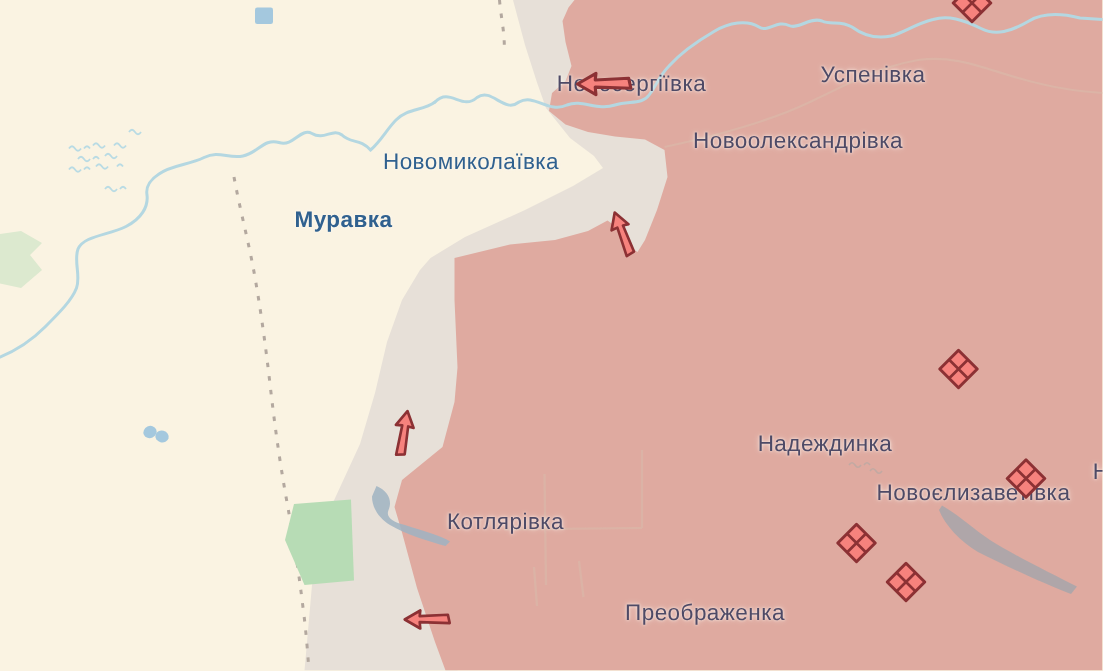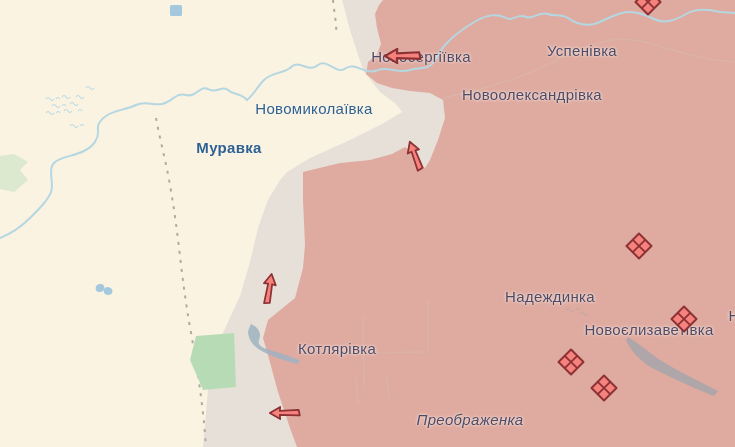--- a/index.html
+++ b/index.html
@@ -113,21 +113,21 @@
 
   <div id="labels-layer">
       <div class="settlement occupied" style="left: 421px; top: 56px;">Новосергіївка</div>
       <div class="settlement occupied" style="left: 582px; top: 50px;">Успенівка</div>
       <div class="settlement occupied" style="left: 505px; top: 94px; margin-left: 27px;">Новоолександрівка</div>
       <div class="settlement free" style="left: 314px; top: 108px;">Новомиколаївка</div>
       <div class="settlement free" style="left: 229px; top: 147px; font-weight: bold;">Муравка</div>
       <div class="settlement occupied" style="left: 337px; top: 304px; margin-top: 44px;">Котлярівка</div>
       <div class="settlement occupied" style="left: 550px; top: 296px;">Надеждинка</div>
       <div class="settlement occupied" style="left: 649px; top: 329px;">Новоєлизаветівка</div>
-      <div class="settlement occupied" style="left: 470px; top: 419px; font-style: italic;">Преображенка</div>
+      <div class="settlement occupied" style="left: 470px; top: 409px;">Преображенка</div>
       <div class="settlement occupied" style="left: 734px; top: 315px;">Н</div>
     </div>
   <div id="markers-layer">
       <div class="marker" style="left: 381px; top: 34px;">
         <svg width="44" height="44" viewBox="-22 -22 44 44">
           <use href="#arrow-sym" transform="rotate(0) scale(0.95)"></use>
         </svg>
       </div>
       <div class="marker" style="left: 393px; top: 134px;">
         <svg width="44" height="44" viewBox="-22 -22 44 44">

